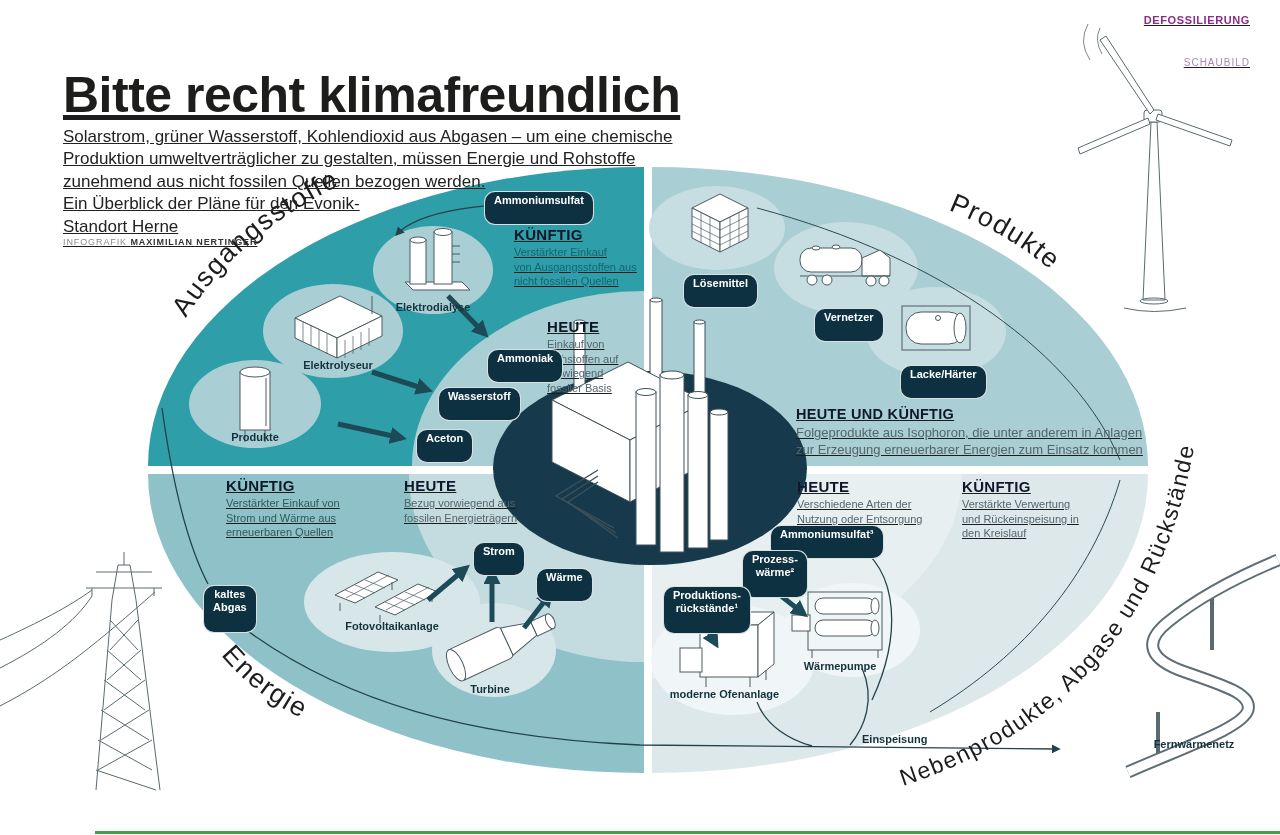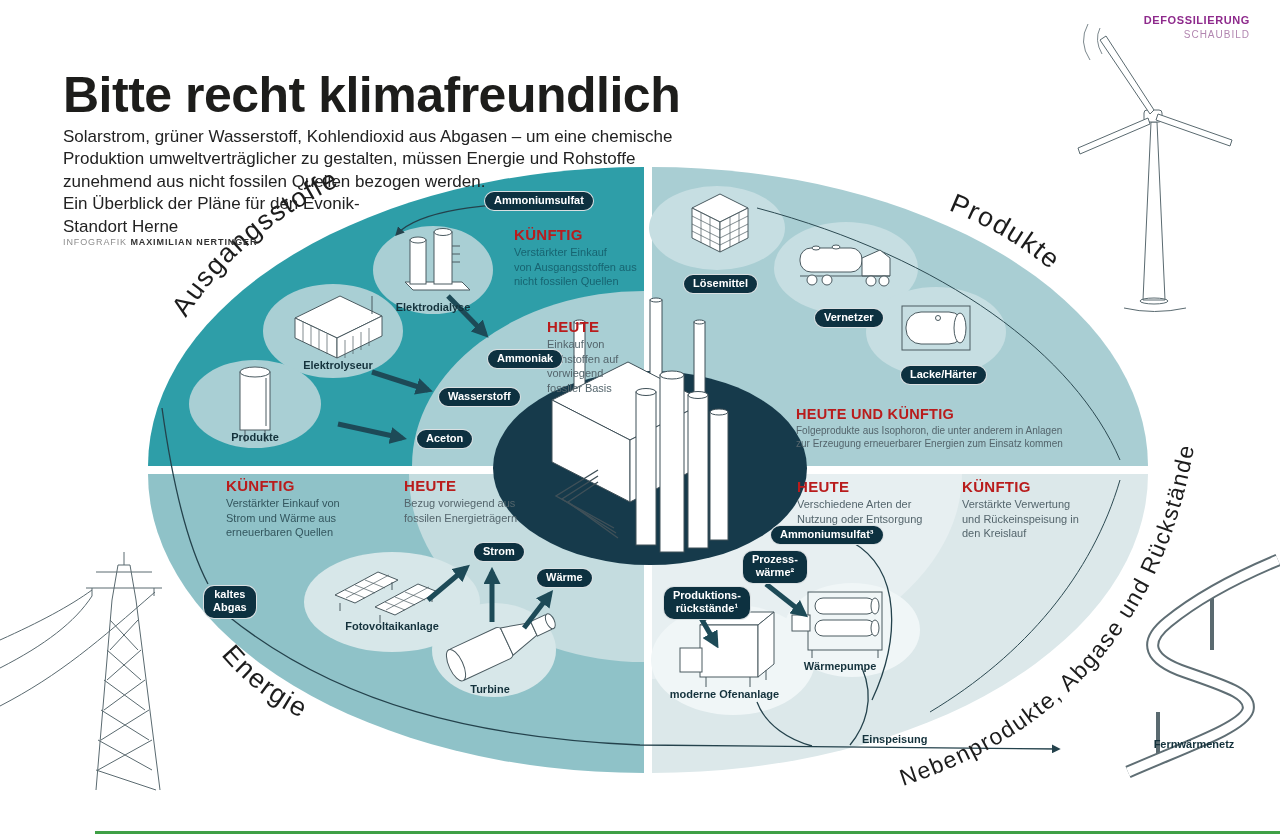--- a/index.html
+++ b/index.html
@@ -1,37 +1,37 @@
 <!DOCTYPE html>
 <html><head>
 <meta charset="utf-8">
 <style>
   html,body{margin:0;padding:0;background:#fff;}
   .stage{position:relative;width:1280px;height:835px;background:#fff;overflow:hidden;
          font-family:"Liberation Sans",sans-serif;color:#1d1d1b;}
-  .abs{position:absolute;}
+  .abs{position:absolute;text-decoration:underline;}
   svg{position:absolute;left:0;top:0;}
 
   .corner{right:30px;top:13px;text-align:right;line-height:1.35;}
   .corner .l1{color:#8e2a8c;font-weight:bold;font-size:11px;letter-spacing:.6px;}
-  .corner .l2{color:#b286b0;font-size:10px;letter-spacing:1px;}
+  .corner .l2{color:#b286b0;font-size:10px;letter-spacing:1px;margin-top:28px;}
 
   .title{left:63px;top:66px;font-size:50px;font-weight:bold;letter-spacing:-.5px;color:#1d1d1b;}
   .intro{left:63px;top:126px;font-size:17px;line-height:1.32;color:#222;white-space:pre-line;}
   .credit{left:63px;top:237px;font-size:9px;letter-spacing:.9px;}
   .credit .cl{color:#8c8c8c;}
   .credit .cn{color:#333;font-weight:bold;}
 
-  .qhead{font-weight:bold;font-size:15px;color:#b91c1c;letter-spacing:.3px;}
+  .qhead{font-weight:bold;font-size:15px;color:#0f172a;letter-spacing:.3px;}
   .qbody{font-size:11px;line-height:1.32;white-space:pre-line;color:#54656c;margin-top:2px;}
   .body-teal{color:#176471;}
   .body-mid{color:#33565e;}
 
   .pill{position:absolute;background:#0d3140;color:#fff;font-size:11px;font-weight:bold;
-        padding:2px 9px 3px;border-radius:11px;border:1px solid rgba(255,255,255,.85);
+        padding:2px 9px 17px;border-radius:11px;border:1px solid rgba(255,255,255,.85);
         white-space:pre-line;text-align:center;line-height:1.22;}
   .lbl{position:absolute;font-size:11px;font-weight:bold;color:#14323c;text-align:center;}
   .foot{left:693px;top:762px;font-size:8.5px;color:#2c2c2c;white-space:pre;}
   .greenline{left:95px;right:0;bottom:1px;height:3px;background:#3fa046;}
   .qlabel{font-family:"Liberation Sans",sans-serif;fill:#1c1c1c;letter-spacing:1.5px;}
 </style>
 </head>
 <body>
 
 <div class="stage">
@@ -261,21 +261,21 @@
 </div>
 <div class="abs" style="left:547px;top:318px;">
   <div class="qhead">HEUTE</div>
   <div class="qbody">Einkauf von
 Rohstoffen auf
 vorwiegend
 fossiler Basis</div>
 </div>
 <div class="abs" style="left:796px;top:406px;">
   <div class="qhead" style="font-size:14.5px">HEUTE UND KÜNFTIG</div>
-  <div class="qbody" style="font-size:10px">Folgeprodukte aus Isophoron, die unter anderem in Anlagen
+  <div class="qbody" style="font-size:13px">Folgeprodukte aus Isophoron, die unter anderem in Anlagen
 zur Erzeugung erneuerbarer Energien zum Einsatz kommen</div>
 </div>
 <div class="abs" style="left:226px;top:477px;">
   <div class="qhead">KÜNFTIG</div>
   <div class="qbody body-mid">Verstärkter Einkauf von
 Strom und Wärme aus
 erneuerbaren Quellen</div>
 </div>
 <div class="abs" style="left:404px;top:477px;">
   <div class="qhead">HEUTE</div>

